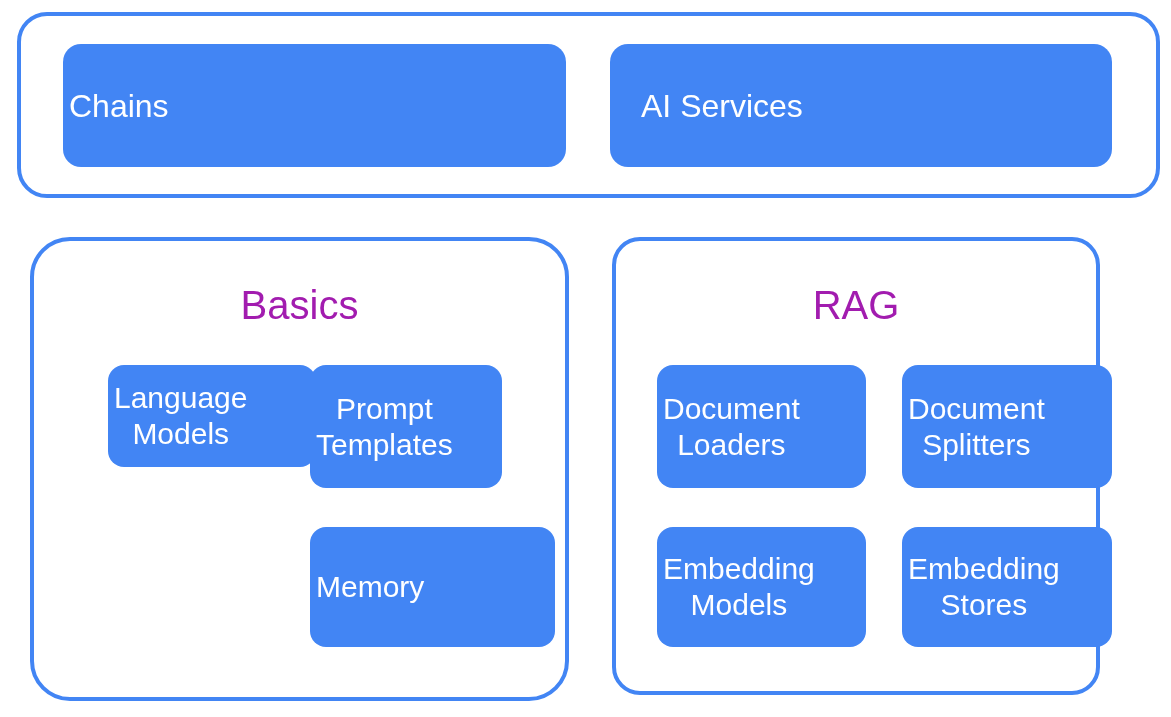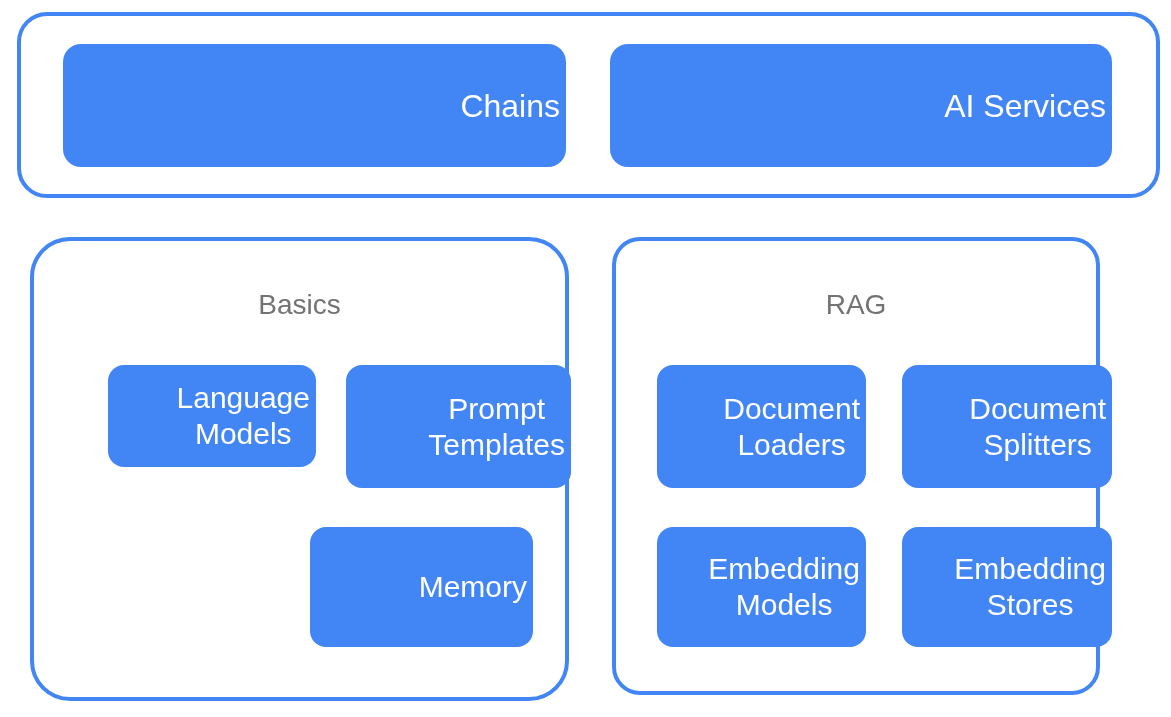--- a/index.html
+++ b/index.html
@@ -52,62 +52,62 @@
     height: 458px;
     border-radius: 28px;
   }
 
   
   .group-title {
     position: absolute;
     left: 0;
     width: 100%;
     text-align: center;
-    color: #737373;
-    font-size: 28px;
+    color: #a21caf;
+    font-size: 40px;
     line-height: 44px;
     font-weight: 400;
     letter-spacing: 0px;
     white-space: nowrap;
   }
   .basics-group .group-title { top: 42px; }
   .rag-group .group-title { top: 42px; }
 
   
   .node {
     position: absolute;
     box-sizing: border-box;
     background: #4285f4;
     border-radius: 16px;
     color: #ffffff;
     display: flex;
     align-items: center;
-    justify-content: flex-end;
+    justify-content: flex-start;
     text-align: center;
     font-size: 30px;
     line-height: 36px;
     font-weight: 400;
     padding: 2px 6px;
   }
 
   .node.big {
     font-size: 32px;
     line-height: 38px;
     border-radius: 18px;
   }
 
   
   .node.chains      { left: 42px;  top: 28px; width: 503px; height: 123px; }
   .node.aiservices  { left: 589px; top: 28px; width: 502px; height: 123px; padding-left: 31px; }
 
   
   .node.lang-models { left: 31px;  top: 124px; width: 208px; height: 102px; margin-left: 43px; }
-  .node.prompt-tpl  { left: 276px; top: 124px; width: 225px; height: 123px; margin-left: 36px; }
+  .node.prompt-tpl  { left: 276px; top: 124px; width: 192px; height: 123px; }
   .node.out-parsers { left: 31px;  top: 286px; width: 208px; height: 120px; }
-  .node.memory      { left: 276px; top: 286px; width: 223px; height: 120px; }
+  .node.memory      { left: 276px; top: 286px; width: 245px; height: 120px; }
 
   
   .node.doc-loaders { left: 41px;  top: 124px; width: 209px; height: 123px; }
   .node.doc-split   { left: 286px; top: 124px; width: 210px; height: 123px; }
   .node.emb-models  { left: 41px;  top: 286px; width: 209px; height: 120px; }
   .node.emb-stores  { left: 286px; top: 286px; width: 210px; height: 120px; }
 
   .node-label {
     display: block;
     white-space: pre-line;

